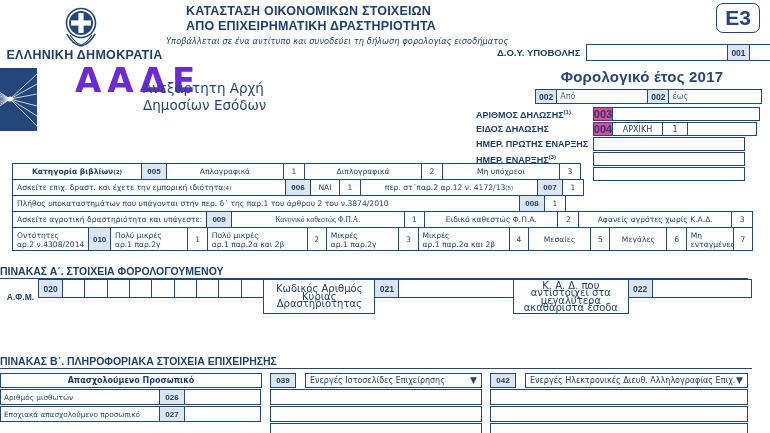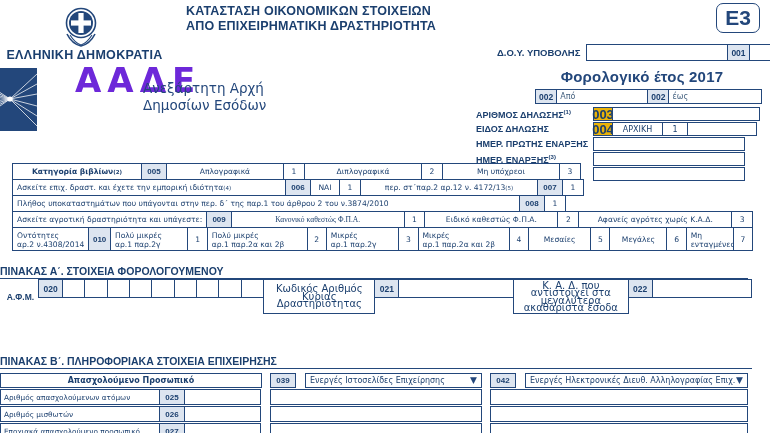--- a/index.html
+++ b/index.html
@@ -107,23 +107,23 @@
     font-weight:bold; font-size:9px; color:#1b3f6e; white-space:nowrap;
   }
   .decl-label sup { font-size:6px; }
   .cell-blank { border:1px solid #23477b; height:14px; background:#fff; }
   .cell-txt {
     border:1px solid #23477b; height:14px; background:#fff;
     font-family:"DejaVu Sans", sans-serif; font-size:8px; color:#1b3f6e;
     display:flex; align-items:center; justify-content:center;
   }
   .code-sm {
-    border:1px solid #23477b; background:#eab308;
-    font-family:"Liberation Sans", sans-serif;
-    font-weight:bold; font-size:13px; color:#1b3f6e;
+    border:1px solid #23477b; background:#ec4899;
+    font-family:"Liberation Sans", sans-serif;
+    font-weight:bold; font-size:11px; color:#1b3f6e;
     display:flex; align-items:center; justify-content:center;
     height:14px; width:20px;
   }
 
   
   .books { position:absolute; left:12px; top:163px; width:740px; }
   .brow { display:flex; align-items:stretch; margin-bottom:-1px; }
   .bcell {
     border:1px solid #23477b;
     font-family:"DejaVu Sans", sans-serif;
@@ -261,20 +261,21 @@
     <div class="aade-big">ΑΑΔΕ</div>
     <div class="aade-sub">
       <div>Ανεξάρτητη Αρχή</div>
       <div>Δημοσίων Εσόδων</div>
     </div>
 
     <div class="title-main">
       <div>ΚΑΤΑΣΤΑΣΗ ΟΙΚΟΝΟΜΙΚΩΝ ΣΤΟΙΧΕΙΩΝ</div>
       <div>ΑΠΟ ΕΠΙΧΕΙΡΗΜΑΤΙΚΗ ΔΡΑΣΤΗΡΙΟΤΗΤΑ</div>
     </div>
+    <div class="title-sub">Υποβάλλεται σε ένα αντίτυπο και συνοδεύει τη δήλωση φορολογίας εισοδήματος</div>
 
     <div class="e3-badge">E3</div>
 
     <div class="doy-row">
       <span class="doy-label">Δ.Ο.Υ. ΥΠΟΒΟΛΗΣ</span>
       <span class="fld" style="width:142px;"></span>
       <span class="code-cell" style="margin-left:-1px;">001</span>
       <span class="fld" style="width:24px;margin-left:-1px;"></span>
     </div>
 
@@ -445,25 +446,20 @@
   </div>
 
   <div class="tblB">
     <div class="b-head">ΠΙΝΑΚΑΣ Β΄. ΠΛΗΡΟΦΟΡΙΑΚΑ ΣΤΟΙΧΕΙΑ ΕΠΙΧΕΙΡΗΣΗΣ</div>
 
     <div class="b-cols">
 
       <div class="colA">
         <div class="hdr-band">Απασχολούμενο Προσωπικό</div>
         <div class="emp-row">
-          <div class="emp-lbl">Αριθμός απασχολούμενων ατόμων</div>
-          <div class="emp-code">025</div>
-          <div class="emp-val"></div>
-        </div>
-        <div class="emp-row">
           <div class="emp-lbl">Αριθμός μισθωτών</div>
           <div class="emp-code">026</div>
           <div class="emp-val"></div>
         </div>
         <div class="emp-row">
           <div class="emp-lbl">Εποχιακά απασχολούμενο προσωπικό</div>
           <div class="emp-code">027</div>
           <div class="emp-val"></div>
         </div>
       </div>

